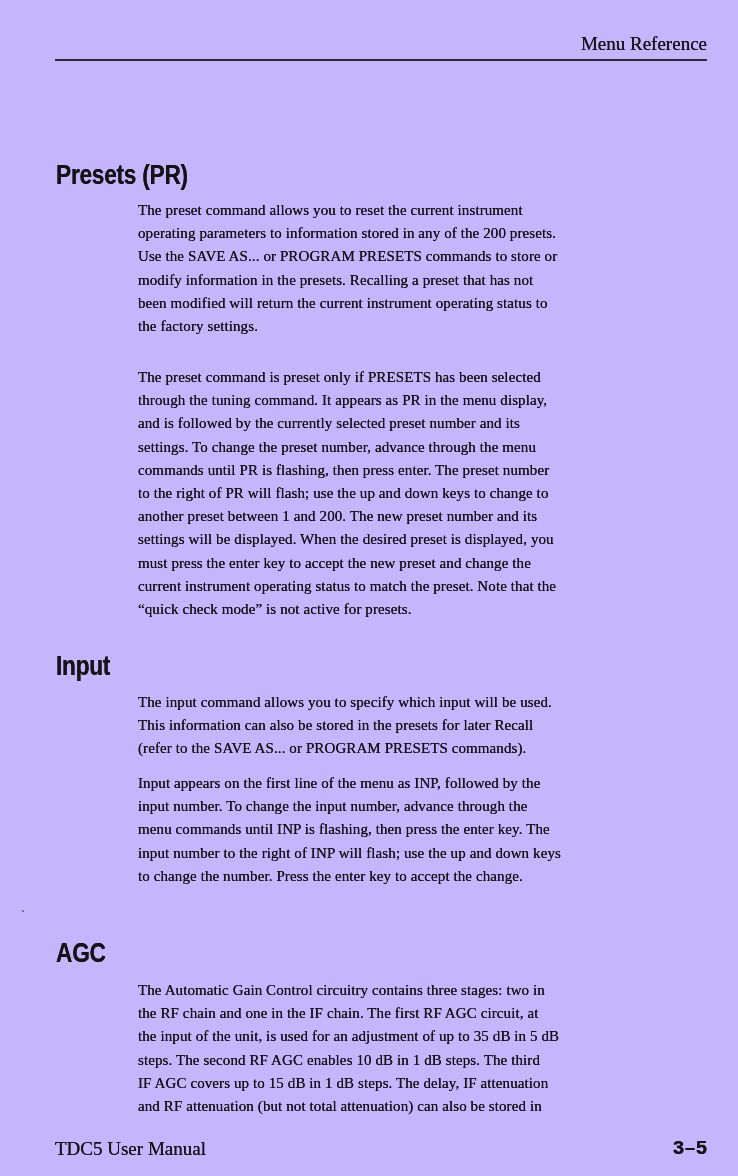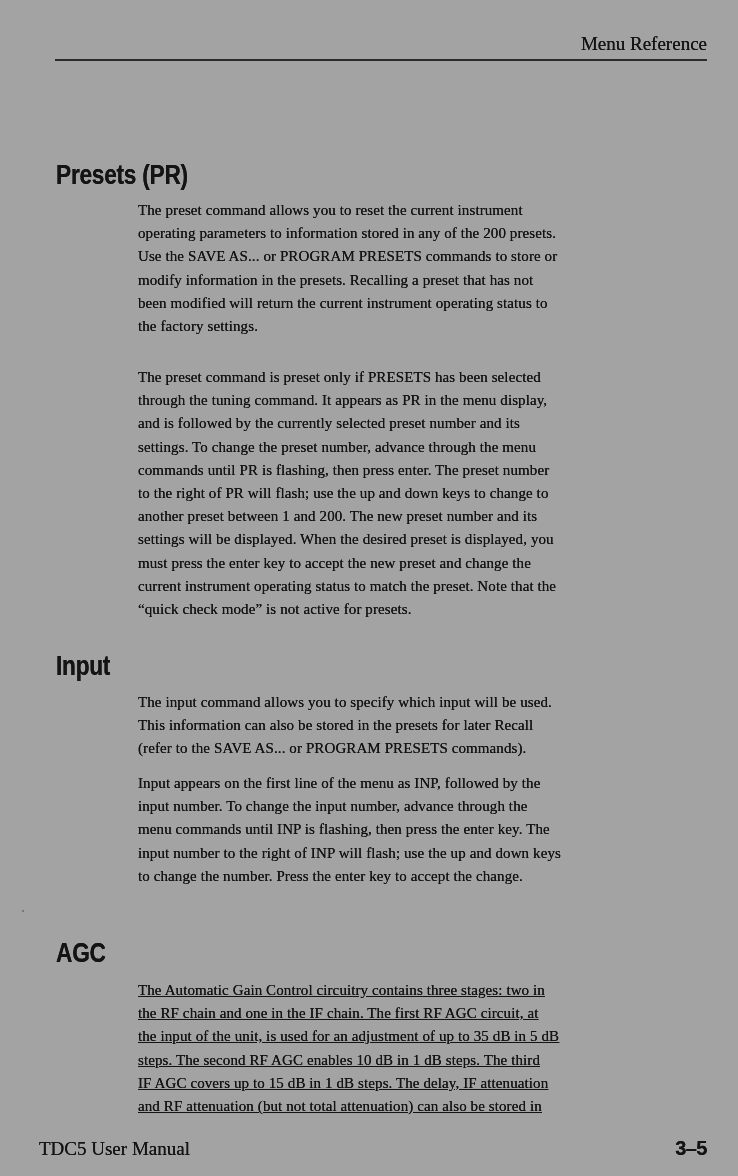--- a/index.html
+++ b/index.html
@@ -55,53 +55,53 @@
     letter-spacing: 0.1px;
     white-space: pre-line;
   }
   #heading-presets { top: 142px; }
   #para-presets-1  { top: 184px; }
   #para-presets-2  { top: 334px; margin-top: 32px; }
   #heading-input   { top: 633px; }
   #para-input-1    { top: 676px; }
   #para-input-2    { top: 757px; }
   #heading-agc     { top: 920px; }
-  #para-agc-1      { top: 964px; text-decoration: underline; }
+  #para-agc-1      { top: 964px; }
   .footer-left {
     position: absolute;
-    left: 39px;
+    left: 55px;
     top: 1138px;
     font-size: 19px;
     white-space: nowrap;
   }
   .footer-right {
     position: absolute;
     right: 31px;
     top: 1137px;
-    font-family: Liberation Sans, sans-serif;
+    font-family: Liberation Mono, monospace;
     font-weight: bold;
     font-size: 20px;
     white-space: nowrap;
     letter-spacing: -0.5px;
     text-align: center;
   }
   .scan-speck {
     position: absolute;
     left: 22px;
     top: 910px;
     width: 2px;
     height: 2px;
     background: #6a6a6a;
     border-radius: 50%;
   }
 </style>
 </head>
 <body>
 
-<div class="page" style="background: #a3a3a3; color: rgb(20, 20, 20);">
+<div class="page" style="background: #c4b5fd; color: rgb(20, 20, 20);">
 
   <div class="running-header">
     <span>Menu Reference</span>
   </div>
 
   <div class="header-rule" style="background: rgb(43, 43, 43);"></div>
 
   <h1 id="heading-presets" class="section-heading">Presets (PR)</h1>
   <p id="para-presets-1" class="para">The preset command allows you to reset the current instrument
 operating parameters to information stored in any of the 200 presets.

